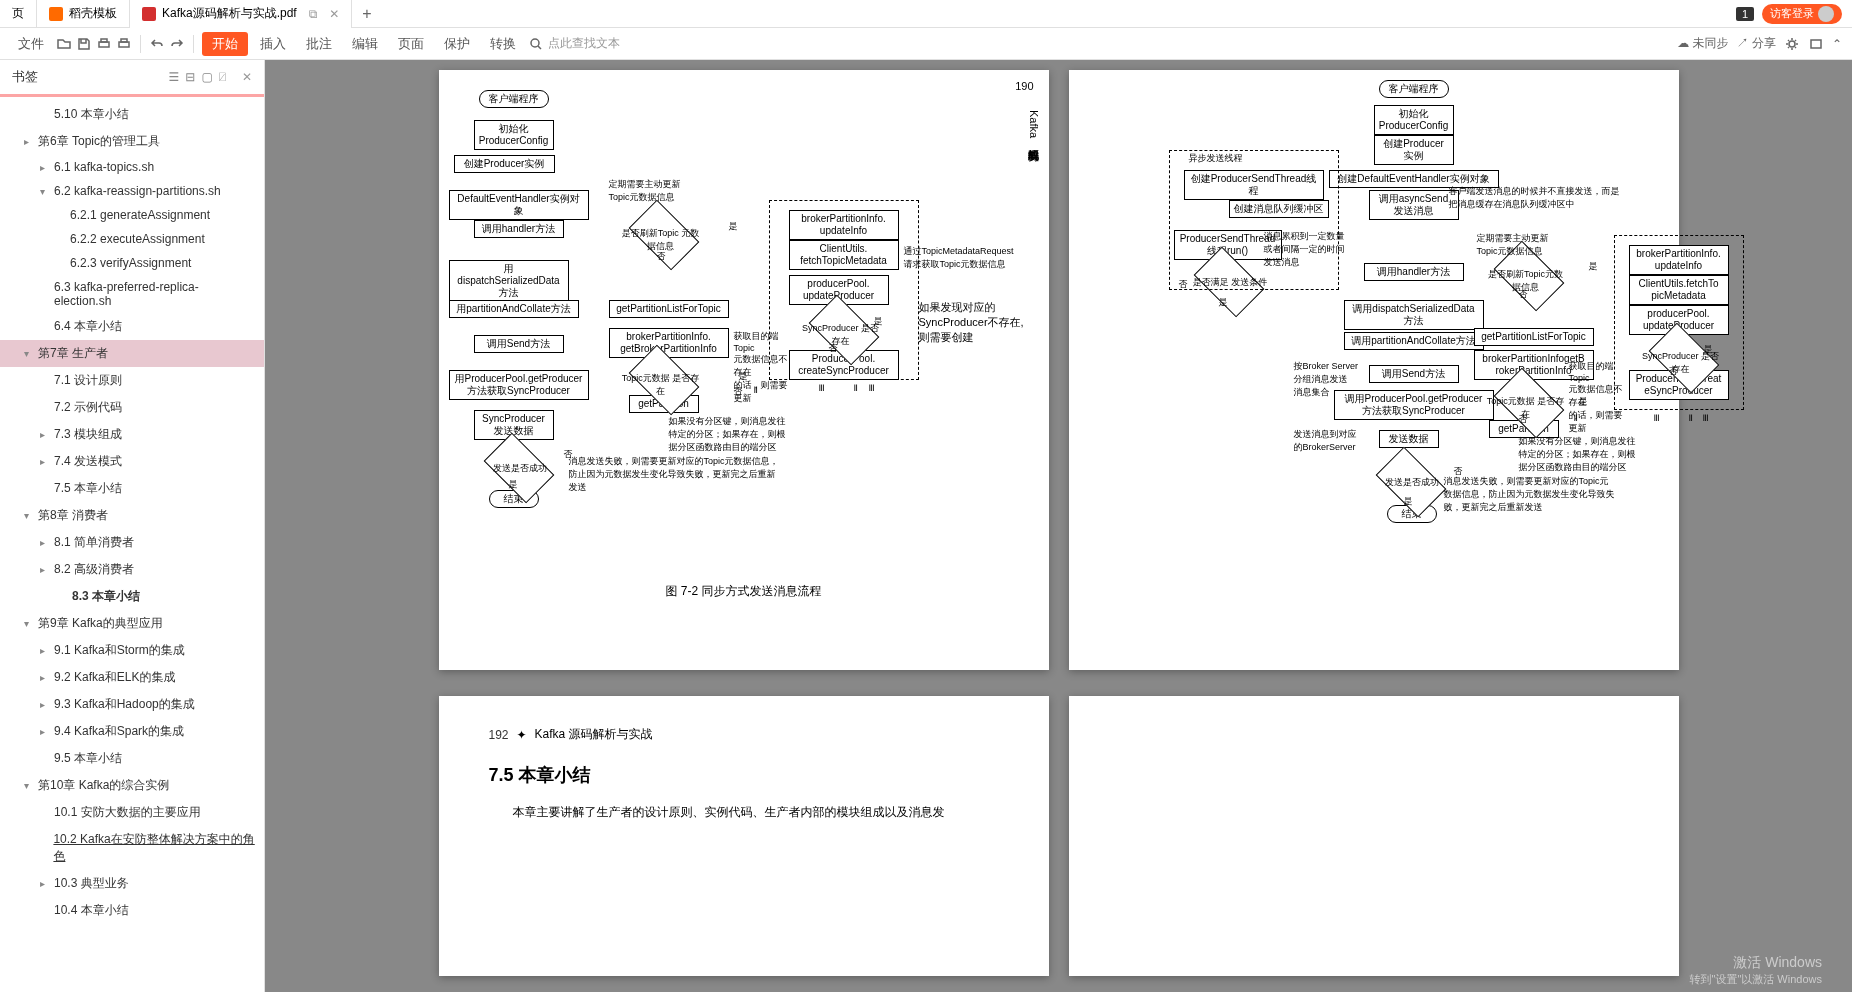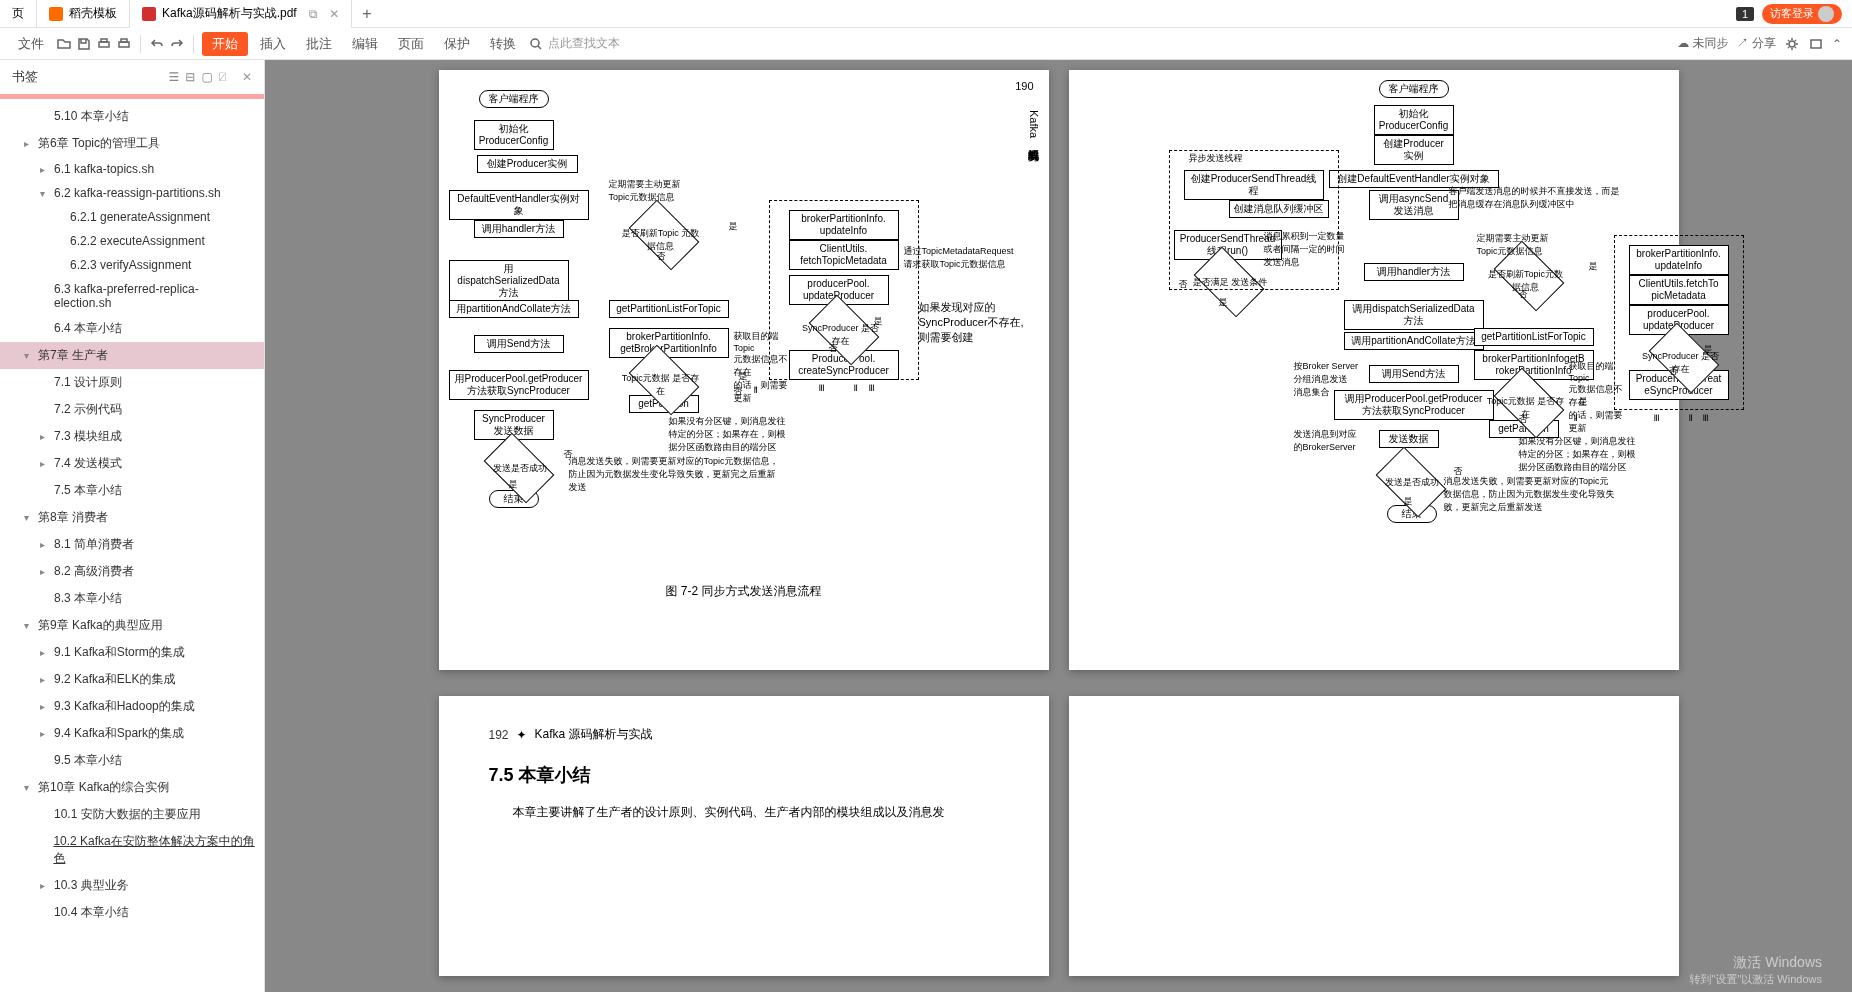--- a/index.html
+++ b/index.html
@@ -17,21 +17,21 @@
 .login-btn{background:#ff5722;color:#fff;padding:2px 8px;border-radius:10px;font-size:11px;display:flex;align-items:center;gap:4px}
 .avatar{width:16px;height:16px;background:#ccc;border-radius:50%}
 .toolbar{height:32px;background:#fff;display:flex;align-items:center;padding:0 10px;gap:4px;border-bottom:1px solid #e0e0e0;font-size:13px}
 .tool-btn{padding:4px 8px;color:#555;cursor:pointer;display:flex;align-items:center;gap:2px}
 .tool-btn.primary{background:#ff5722;color:#fff;border-radius:3px;padding:3px 10px}
 .sep{width:1px;height:18px;background:#ddd;margin:0 4px}
 .search-box{display:flex;align-items:center;gap:4px;color:#999;font-size:12px}
 .toolbar-right{margin-left:auto;display:flex;align-items:center;gap:8px;color:#666;font-size:12px}
 .main{display:flex;height:calc(992px - 60px)}
 .sidebar{width:265px;background:#fff;border-right:1px solid #e0e0e0;overflow-y:auto;font-size:12px}
-.sidebar-header{display:flex;align-items:center;padding:8px 12px;border-bottom:5px solid #fca5a5;gap:8px}
+.sidebar-header{display:flex;align-items:center;padding:8px 12px;border-bottom:3px solid #fca5a5;gap:8px}
 .sidebar-title{font-size:13px;color:#333}
 .sidebar-tools{margin-left:auto;display:flex;gap:6px;color:#888}
 .sidebar-close{margin-left:8px;color:#999;cursor:pointer}
 .tree{padding:4px 0}
 .tree-item{padding:5px 8px;display:flex;align-items:center;cursor:pointer;color:#333}
 .tree-item.active{background:#e8c8d0}
 .tree-toggle{width:12px;color:#888;font-size:10px;margin-right:2px}
 .content{flex:1;background:#888;overflow:auto;position:relative;display:flex;flex-wrap:wrap;gap:20px;padding:10px;justify-content:center}
 .page{background:#fff;box-shadow:0 2px 8px rgba(0,0,0,0.3);position:relative}
 .page1{width:610px;height:600px}
@@ -212,21 +212,21 @@
           <span>第8章 消费者</span>
         </div>
         <div class="tree-item" style="padding-left: 40px;">
           <span class="tree-toggle">▸</span>
           <span>8.1 简单消费者</span>
         </div>
         <div class="tree-item" style="padding-left: 40px;">
           <span class="tree-toggle">▸</span>
           <span>8.2 高级消费者</span>
         </div>
-        <div class="tree-item" style="padding-left: 40px;">
+        <div class="tree-item" style="padding-left: 58px; font-weight: bold;">
           <span class="tree-toggle"></span>
           <span>8.3 本章小结</span>
         </div>
         <div class="tree-item" style="padding-left: 24px;">
           <span class="tree-toggle">▾</span>
           <span>第9章 Kafka的典型应用</span>
         </div>
         <div class="tree-item" style="padding-left: 40px;">
           <span class="tree-toggle">▸</span>
           <span>9.1 Kafka和Storm的集成</span>
@@ -272,21 +272,21 @@
 
   <div class="content">
 
     <div class="page page1">
       <div class="page-num" style="right:15px;top:10px">190</div>
       <div class="vtext" style="position:absolute;right:8px;top:40px">Kafka 源码解析与实战</div>
 
       <div class="flow-box rounded" style="left:40px;top:20px;width:70px">客户端程序</div>
       <div class="flow-box" style="left:35px;top:50px;width:80px;white-space:pre-line">初始化
 ProducerConfig</div>
-      <div class="flow-box" style="left:38px;top:85px;width:101px">创建Producer实例</div>
+      <div class="flow-box" style="left:15px;top:85px;width:101px">创建Producer实例</div>
       <div class="flow-box" style="left:10px;top:120px;width:140px">DefaultEventHandler实例对象</div>
       <div class="flow-box" style="left:35px;top:150px;width:90px">调用handler方法</div>
       <div class="flow-box" style="left:10px;top:190px;width:120px;white-space:pre-line">用dispatchSerializedData
 方法</div>
       <div class="flow-box" style="left:10px;top:230px;width:130px">用partitionAndCollate方法</div>
       <div class="flow-box" style="left:35px;top:265px;width:90px">调用Send方法</div>
       <div class="flow-box" style="left:10px;top:300px;width:140px;white-space:pre-line">用ProducerPool.getProducer
 方法获取SyncProducer</div>
       <div class="flow-box" style="left:35px;top:340px;width:80px;white-space:pre-line">SyncProducer
 发送数据</div>

